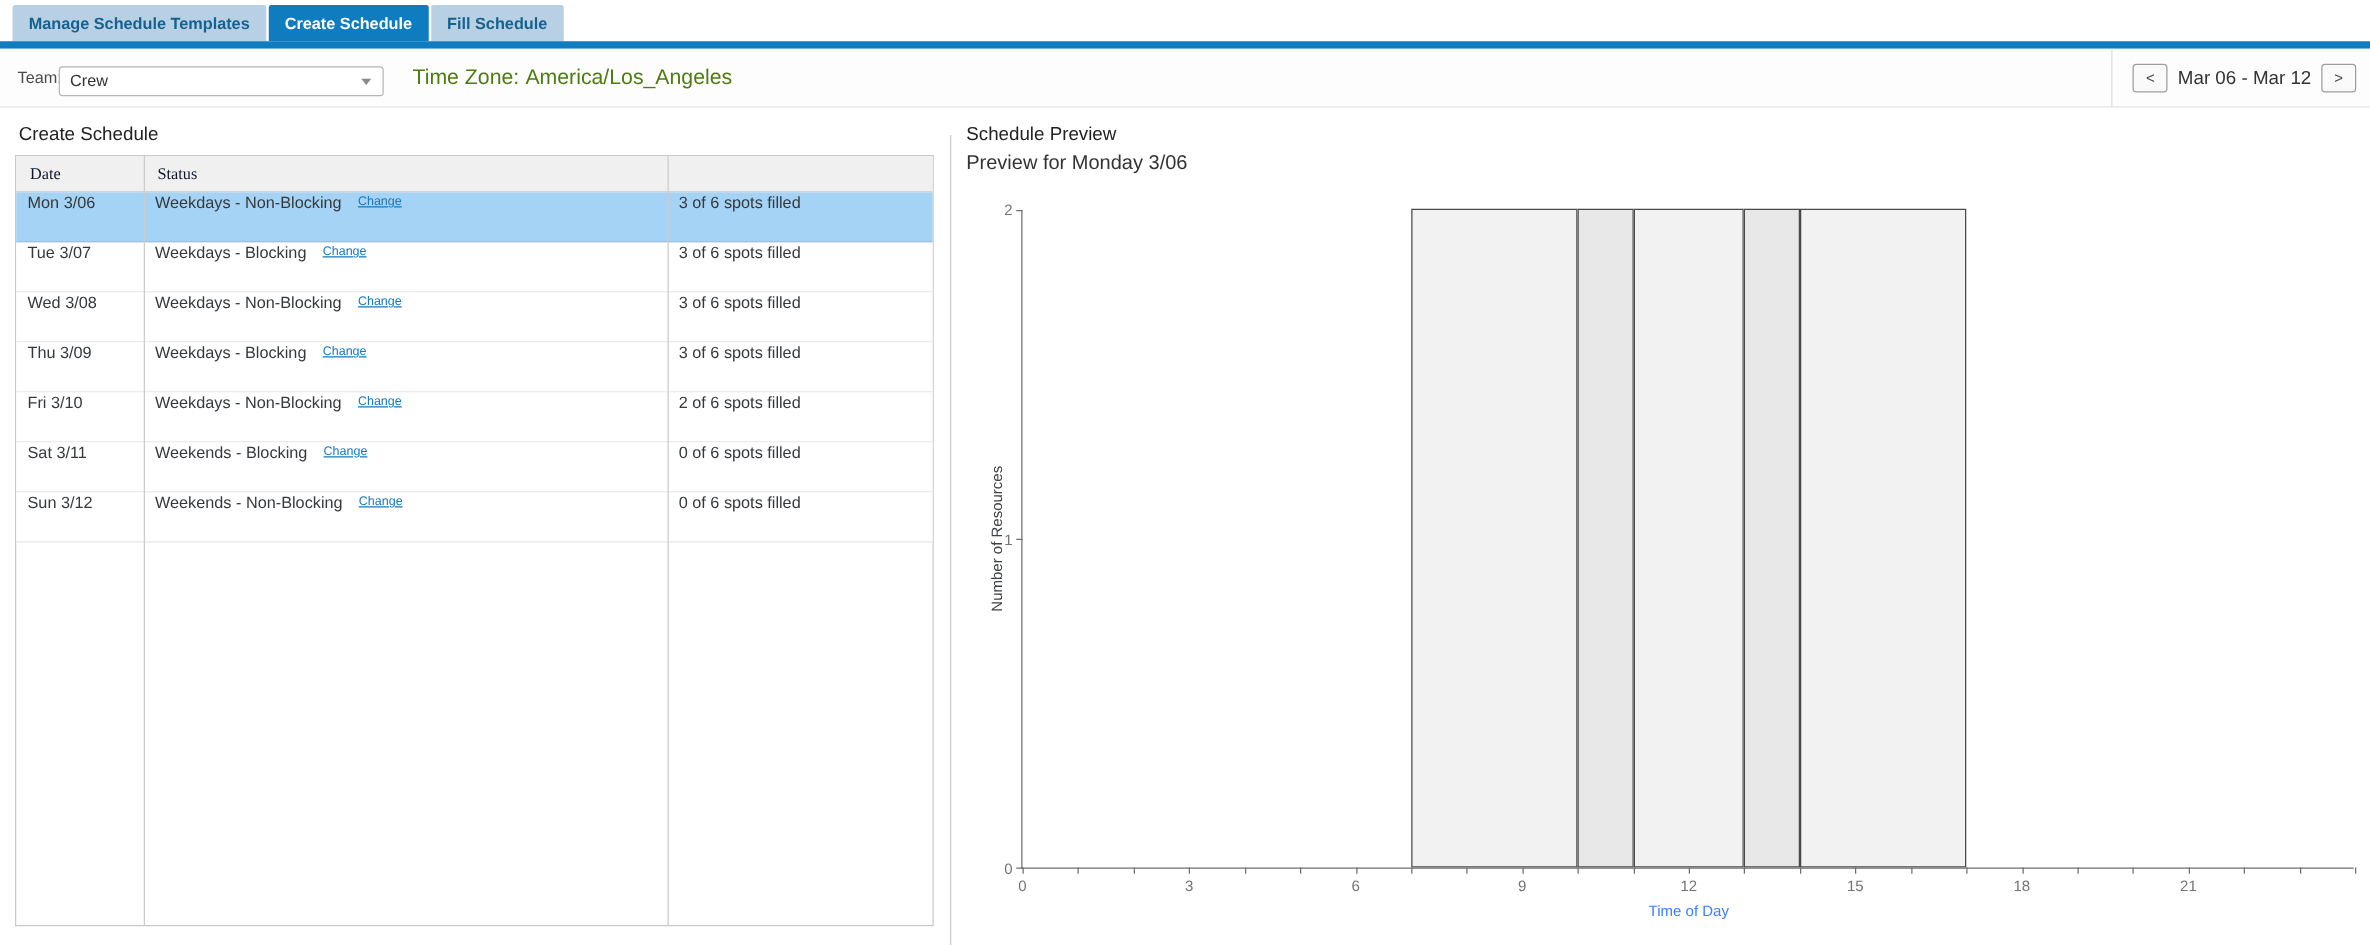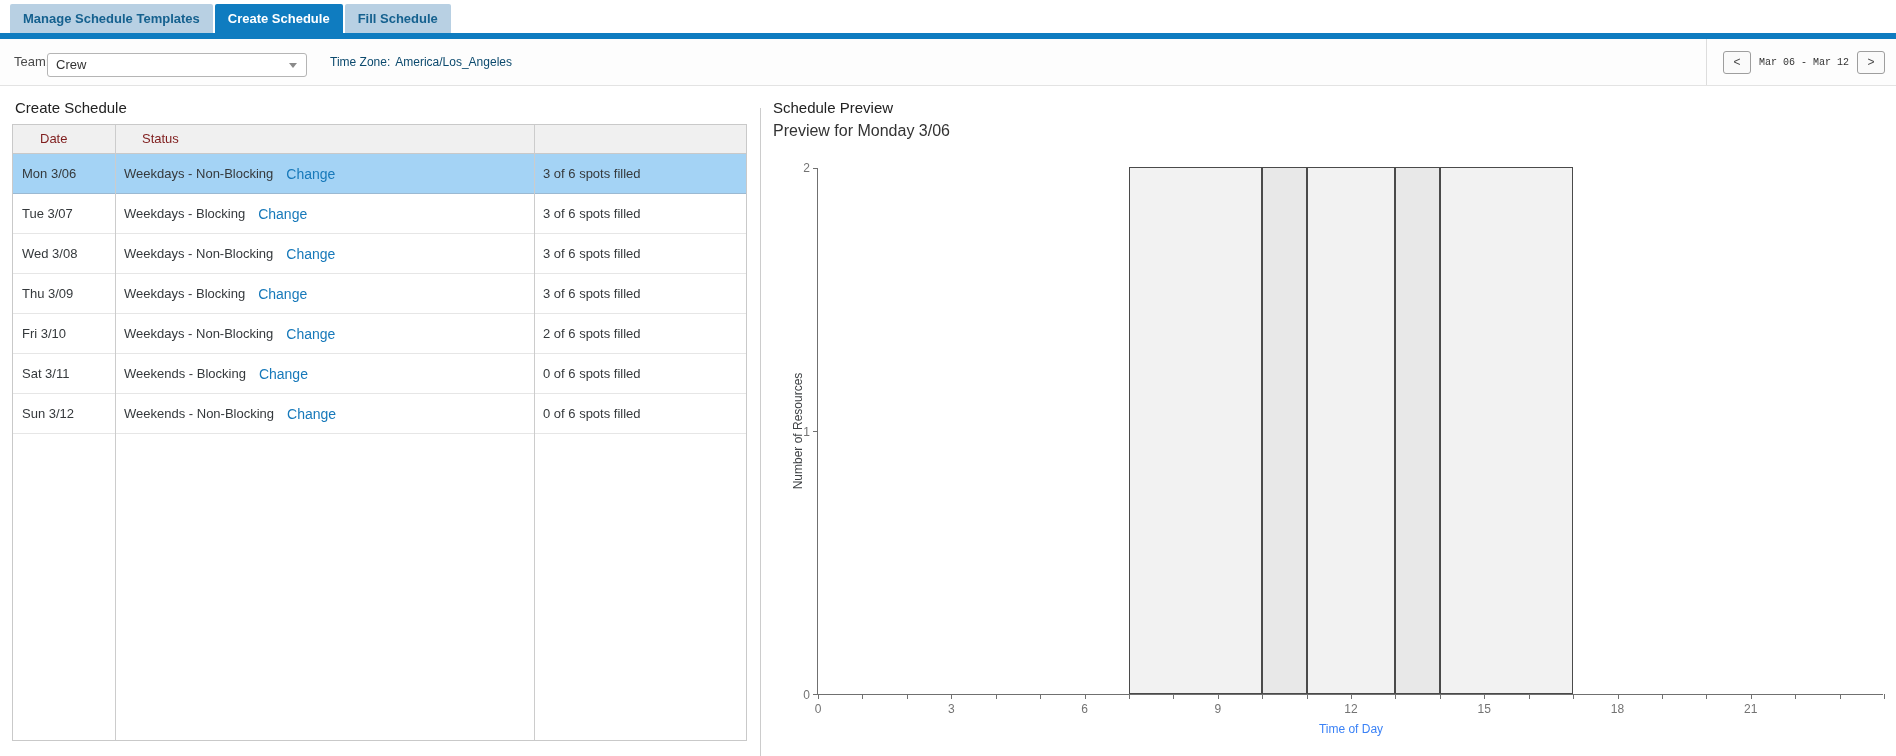--- a/index.html
+++ b/index.html
@@ -27,49 +27,49 @@
   .team-select {
     position:absolute; left:47px; top:14px; width:260px; height:24px;
     background:#fff; border:1px solid #b5b5b5; border-radius:3px; cursor:pointer;
     font-size:13px; color:#333; line-height:22px; padding:0 24px 0 8px;
   }
   .select-caret {
     position:absolute; right:9px; top:9px; width:0; height:0;
     border-left:4px solid transparent; border-right:4px solid transparent;
     border-top:5px solid #8a8a8a;
   }
-  .tz { position:absolute; left:330px; top:0; line-height:46px; font-size:12px; color:#0c4a6e; }
+  .tz { position:absolute; left:330px; top:0; line-height:46px; font-size:17px; color:#4d7c0f; }
   .tz .tz-value { margin-left:5px; }
   .date-nav {
     position:absolute; right:0; top:0; height:100%; border-left:1px solid #ddd;
     display:flex; align-items:center; gap:8px; padding:0 11px 0 16px;
   }
   .nav-btn {
     width:28px; height:23px; border:1px solid #9e9e9e; border-radius:3px;
     background:#fafafa; color:#4a4a4a; font-size:12px;
     display:flex; align-items:center; justify-content:center; cursor:pointer;
   }
-  .date-range { font-size:10px; color:#333; white-space:nowrap;font-family:Liberation Mono, monospace; }
+  .date-range { font-size:15px; color:#333; white-space:nowrap; }
   
   .lp-title { position:absolute; left:15px; top:99px; font-size:15px; color:#222; }
   .stable {
     position:absolute; left:12px; top:124px; width:735px; height:617px;
     border:1px solid #c9c9c9; background:#fff;
   }
   .thead { display:flex; height:29px; background:#f0f0f0; border-bottom:1px solid #c9c9c9; }
-  .th { font-size:13px; color:#7f1d1d; line-height:28px; padding-left:27px; white-space:nowrap; }
+  .th { font-size:13px; color:#0f172a; line-height:28px; padding-left:11px; white-space:nowrap;font-family:Liberation Serif, serif; }
   .c1 { width:102px; } .c2 { width:419px; } .c3 { flex:1; }
   .row {
     display:flex; height:40px; border-bottom:1px solid #e6e6e6;
-    align-items:center; background:#fff; cursor:pointer;
+    align-items:flex-start; background:#fff; cursor:pointer;
   }
   .row.selected { background:var(--sel-row); border-bottom-color:#9bb9d2; }
   .cell { font-size:13px; color:#35393c; padding-left:9px; white-space:nowrap; }
   .cell.c2 { display:flex; align-items:center; gap:13px; }
-  .change-link { font-size:14px; color:var(--link); cursor:pointer; }
+  .change-link { font-size:10px; color:var(--link); text-decoration:underline; cursor:pointer; }
   .col-line { position:absolute; top:0; bottom:0; width:1px; background:#ccc; z-index:2; }
   .col-line.l1 { left:102px; } .col-line.l2 { left:521px; }
   
   .v-divider { position:absolute; left:760px; top:108px; bottom:0; width:1px; background:#ccc; }
   .right-panel { position:absolute; left:761px; top:86px; right:0; bottom:0; }
   .rp-title { position:absolute; left:12px; top:13px; font-size:15px; color:#222; }
   .rp-subtitle { position:absolute; left:12px; top:36px; font-size:16px; color:#333; }
   .chart {
     position:absolute; left:56px; top:82px; width:1066px; height:527px;
     border-left:1px solid #707070; border-bottom:1px solid #707070;

